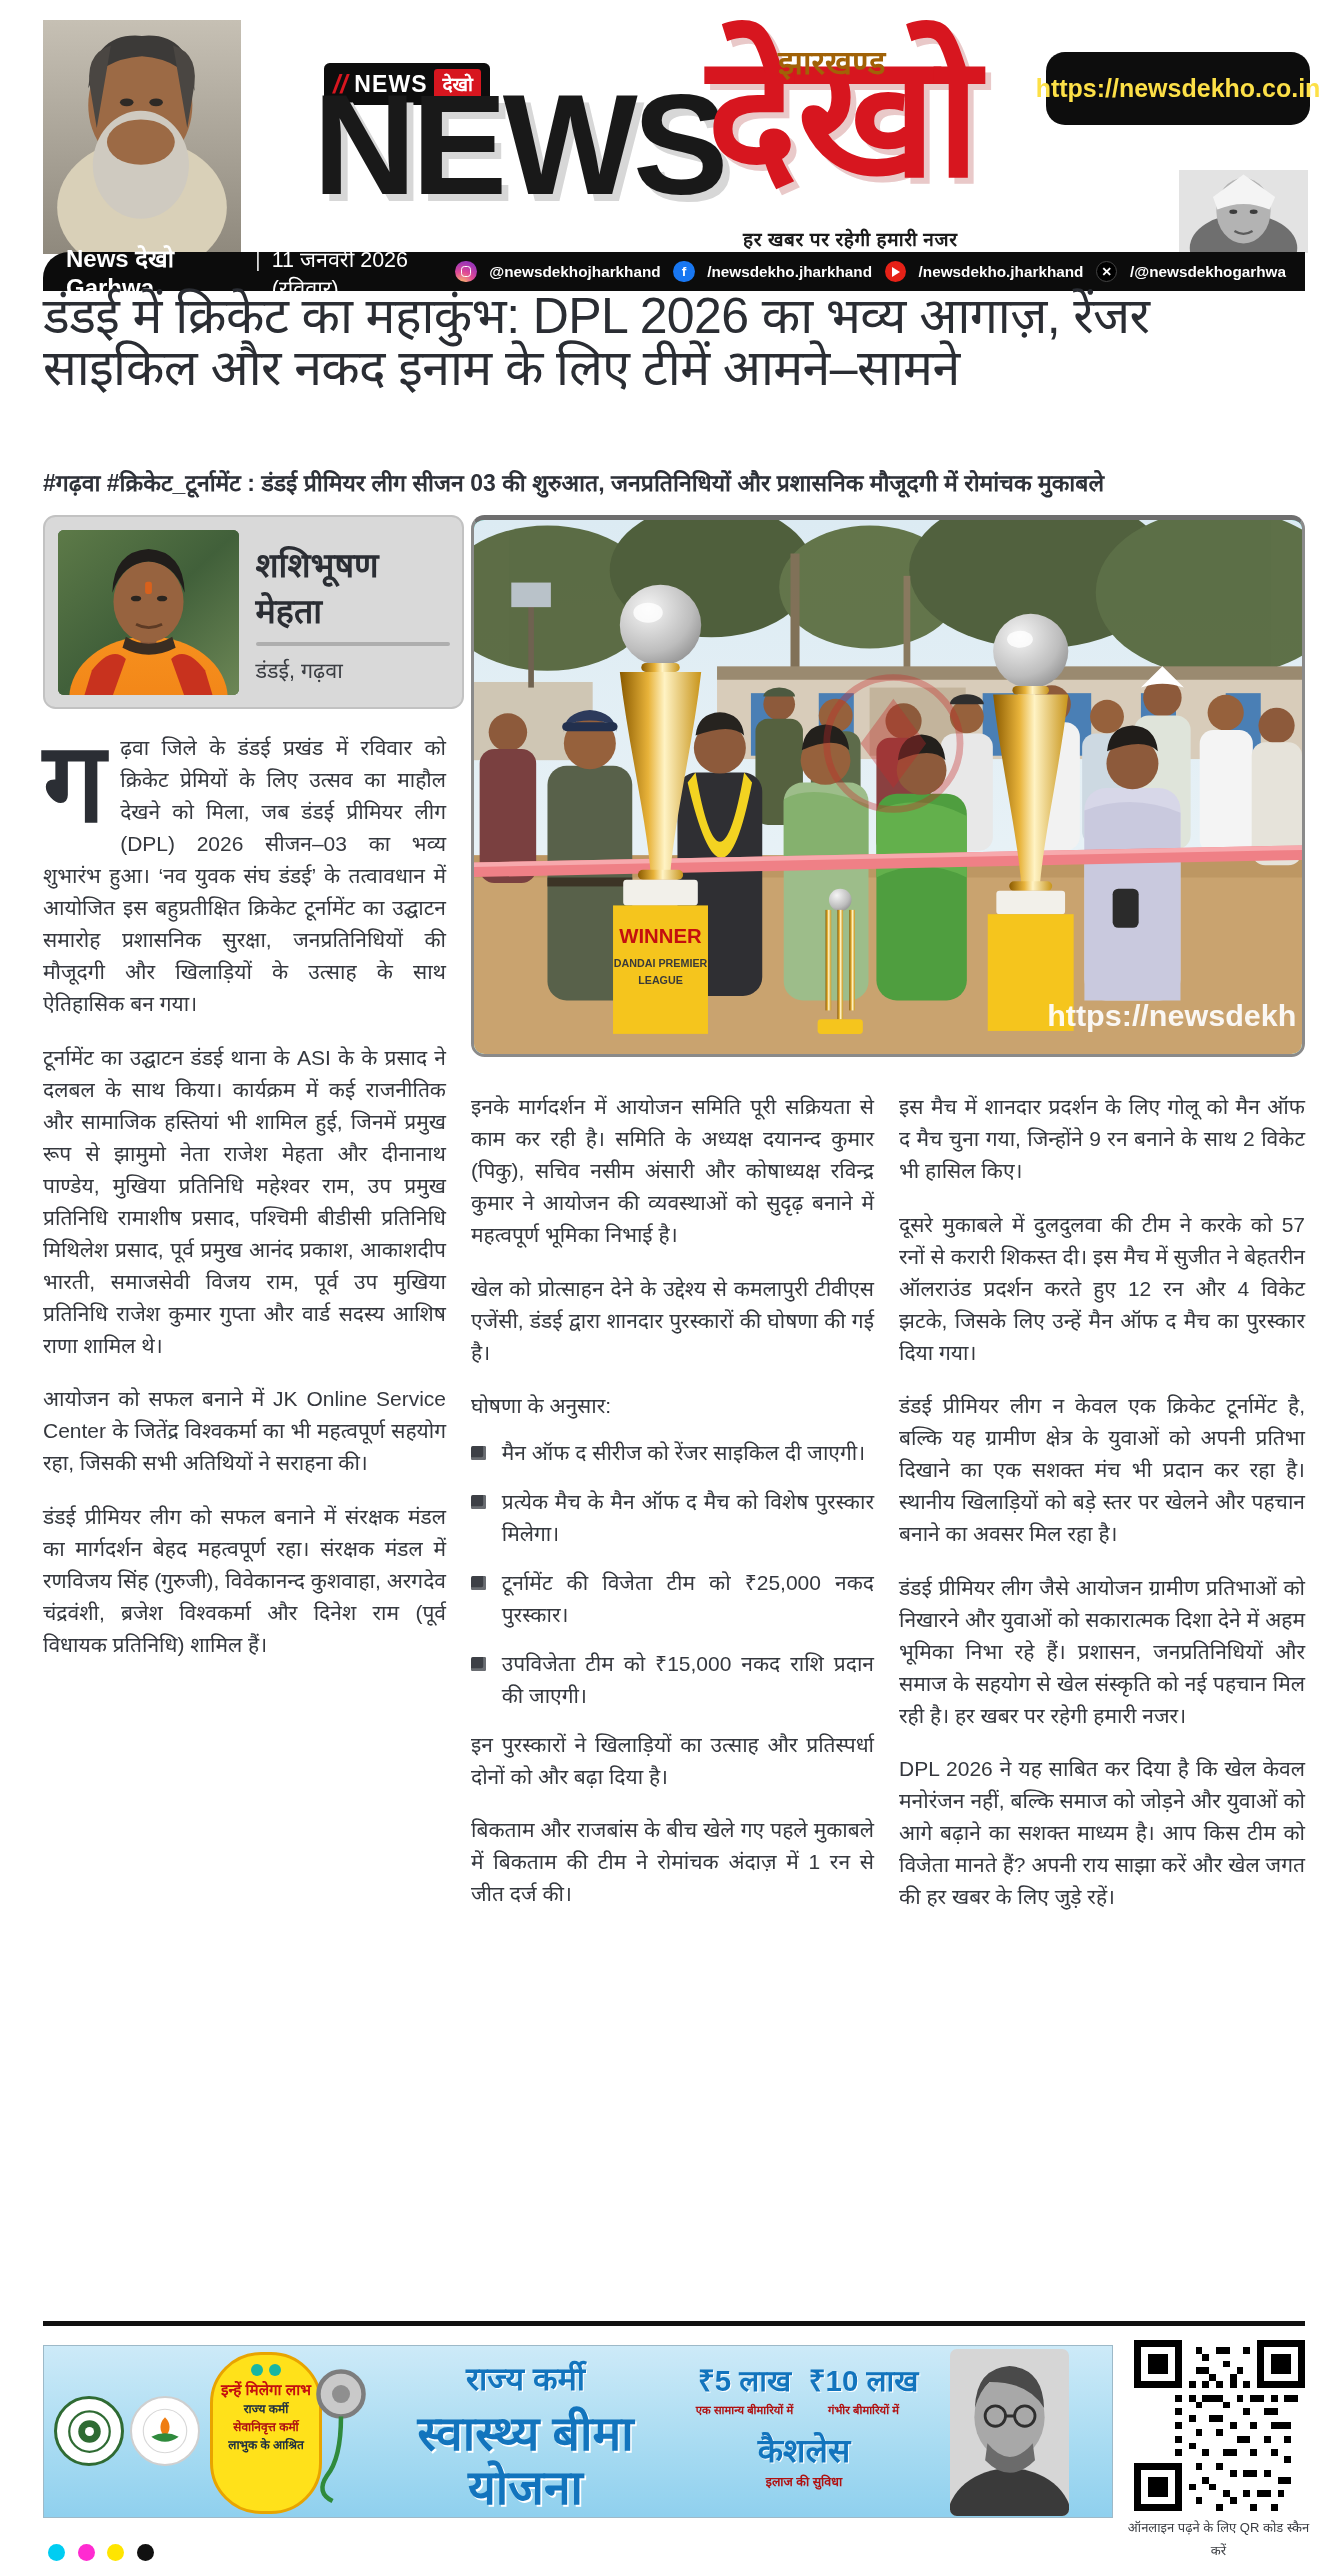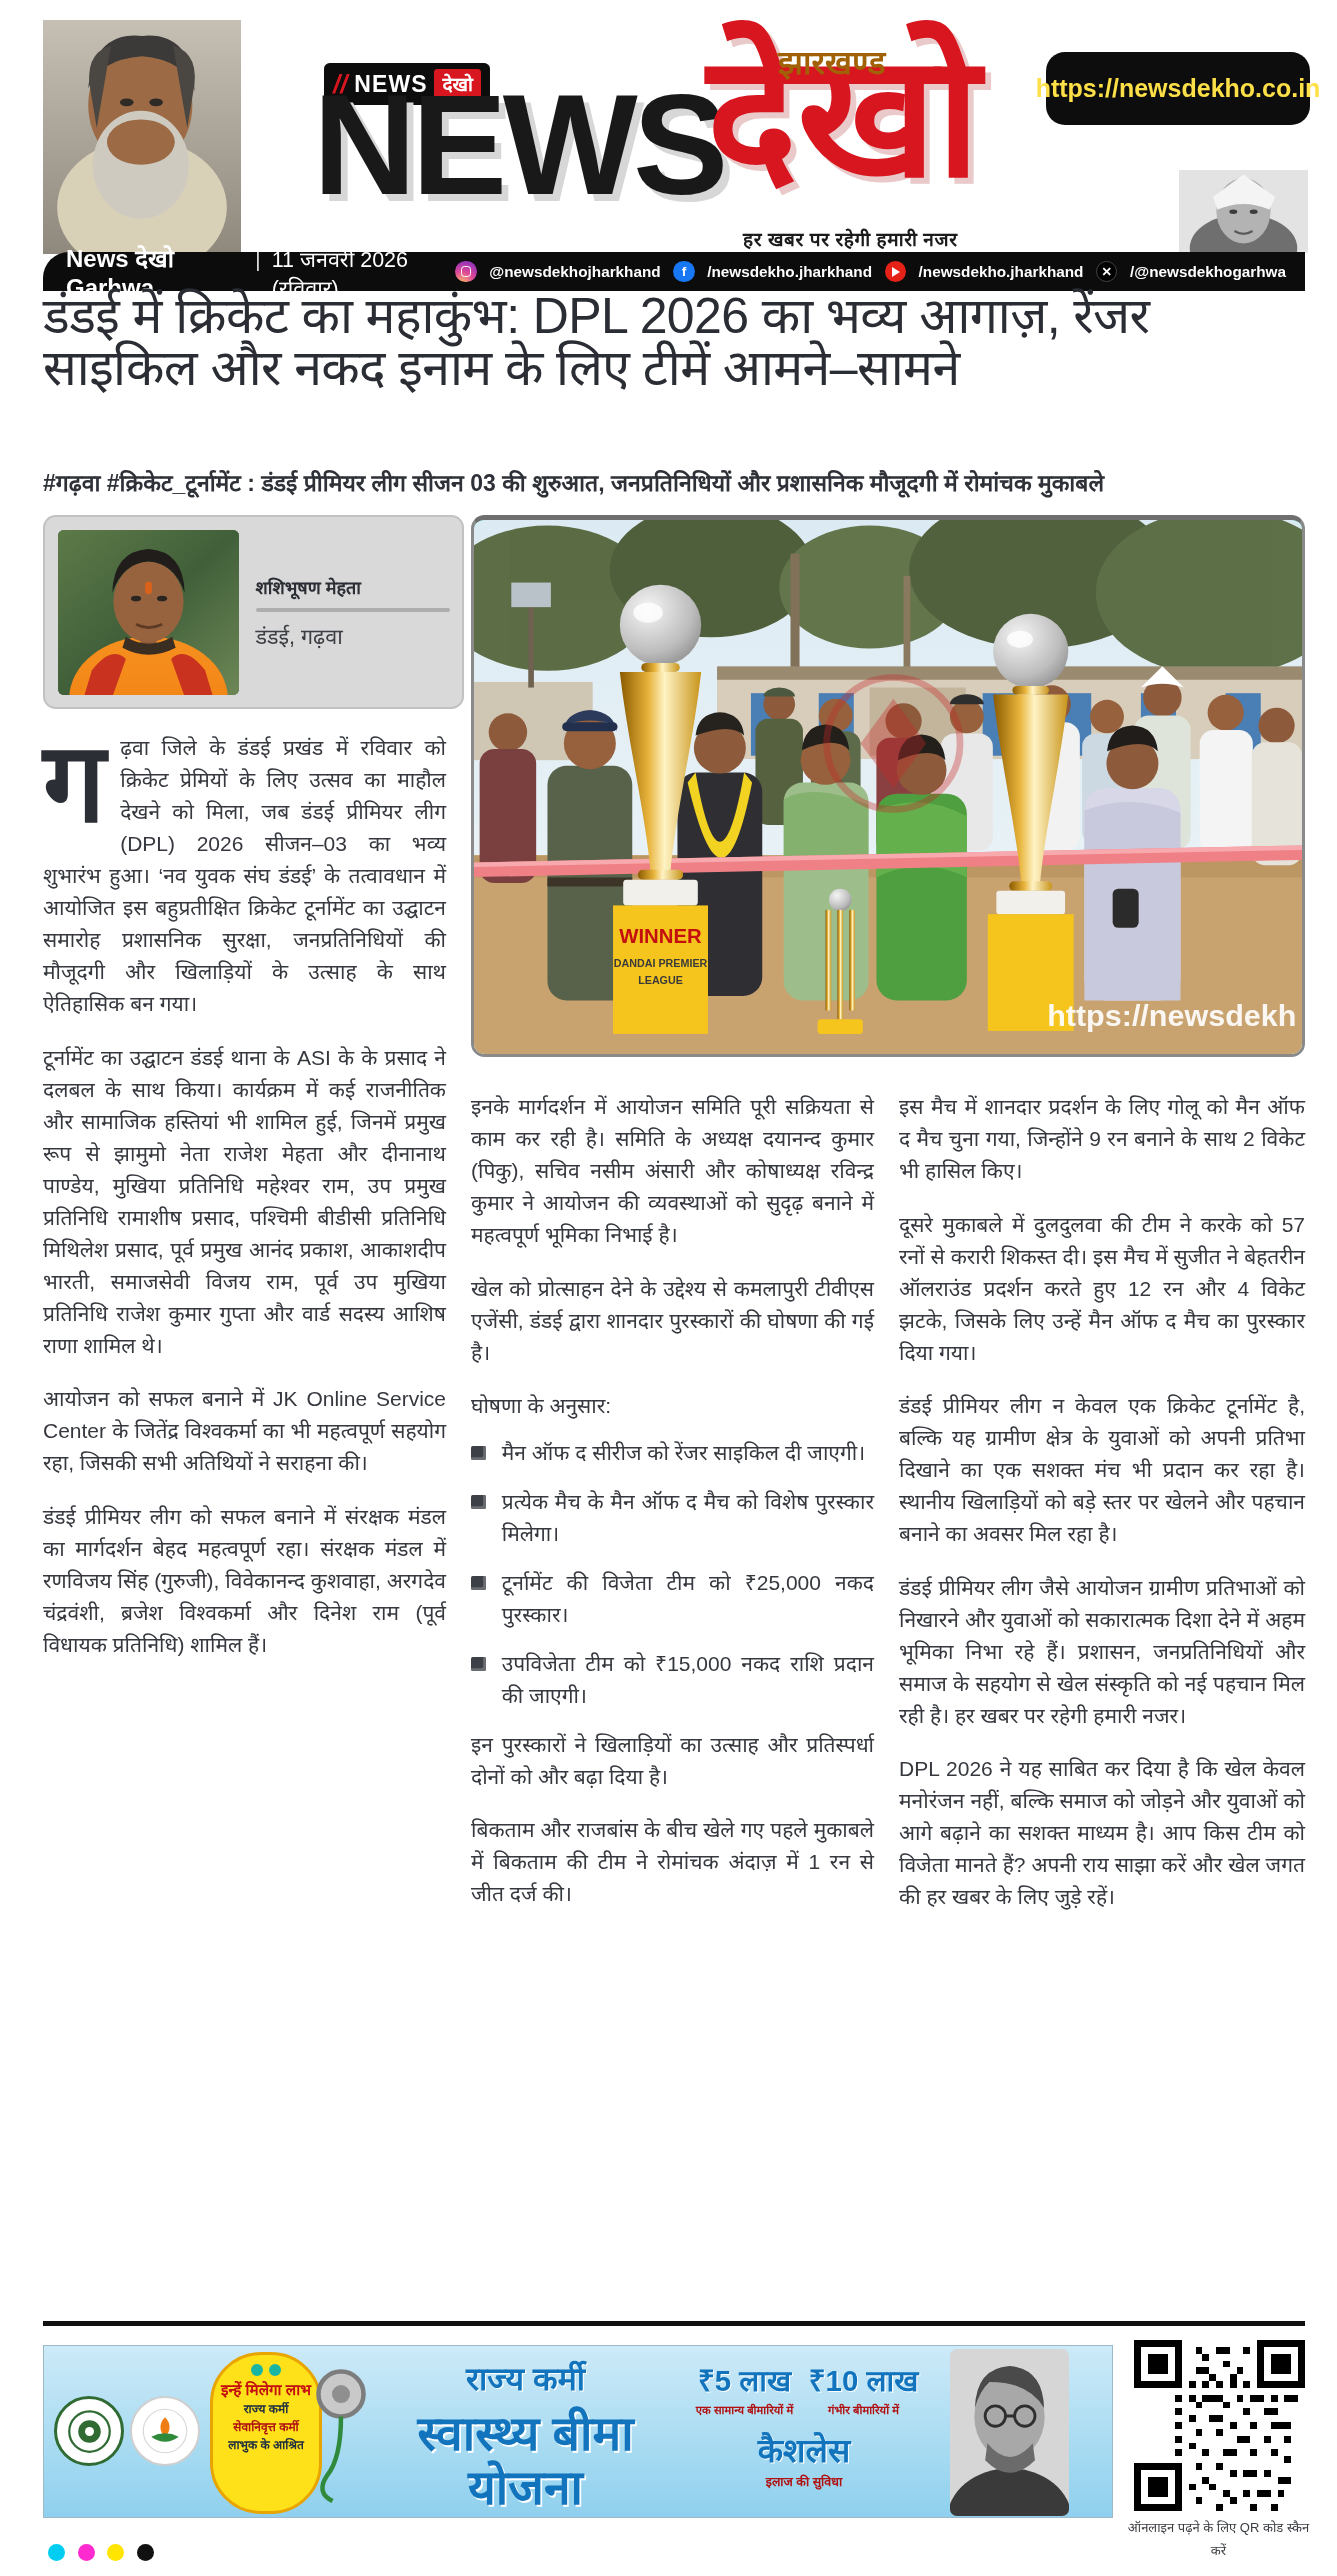--- a/index.html
+++ b/index.html
@@ -51,21 +51,21 @@
   .headline { position:absolute; left:43px; top:290px; width:1256px; font-size:50px; line-height:52px;
               font-weight:400; color:#2a2d33; letter-spacing:-0.6px; }
   .subheadline { position:absolute; left:43px; top:466px; width:1256px; font-size:23px; font-weight:700; color:#2e3138; }
 
   
   .author-card { position:absolute; left:43px; top:515px; width:421px; height:194px; background:#d9d9d9;
                  border:2.3px solid #c2c2c2; border-radius:12.5px; display:flex; padding:12.5px; gap:17px; }
   .author-photo { width:181px; height:100%; border-radius:5.7px; overflow:hidden; flex:none; background:#476b3a; }
   .author-photo svg { display:block; width:100%; height:100%; }
   .author-meta { flex:1; display:flex; flex-direction:column; justify-content:center; gap:9px; }
-  .author-name { font-size:18px; font-weight:800; color:#2b2e34; }
+  .author-name { font-size:34px; font-weight:800; color:#2b2e34;font-family:Liberation Mono, monospace; }
   .author-rule { height:4px; background:#aeaeae; border-radius:2.3px; width:100%; }
   .author-loc { font-size:21.5px; font-weight:500; color:#3a3d42; }
 
   
   .main-photo { position:absolute; left:471px; top:515px; width:834px; height:542px; border:3.4px solid #8a8a8a;
                 border-top:5.7px solid #6e6e6e; border-radius:13.6px; overflow:hidden; background:#5eead4; }
   .main-photo svg { display:block; width:100%; height:100%; }
 
   
   .col { position:absolute; width:403px; font-size:21px; line-height:32px; color:#35383e; text-align:justify; }

